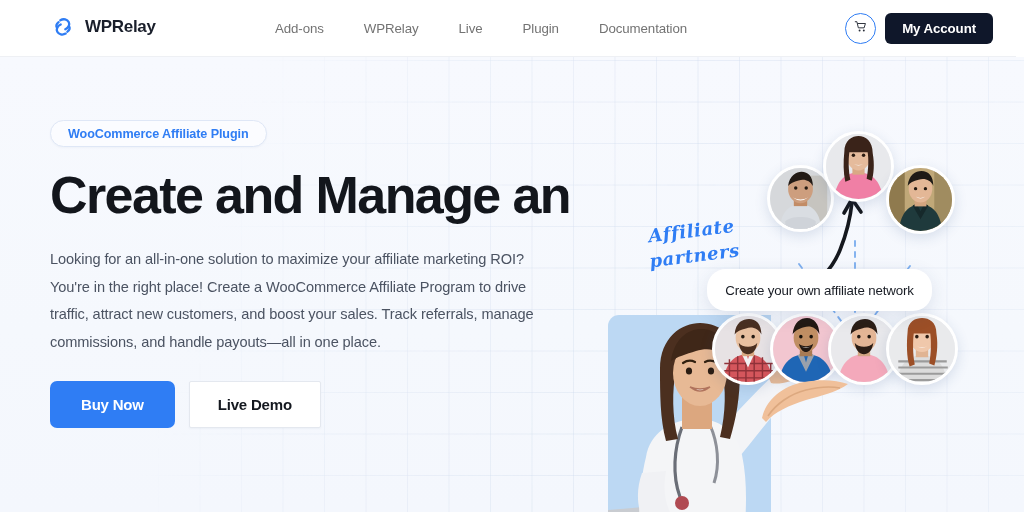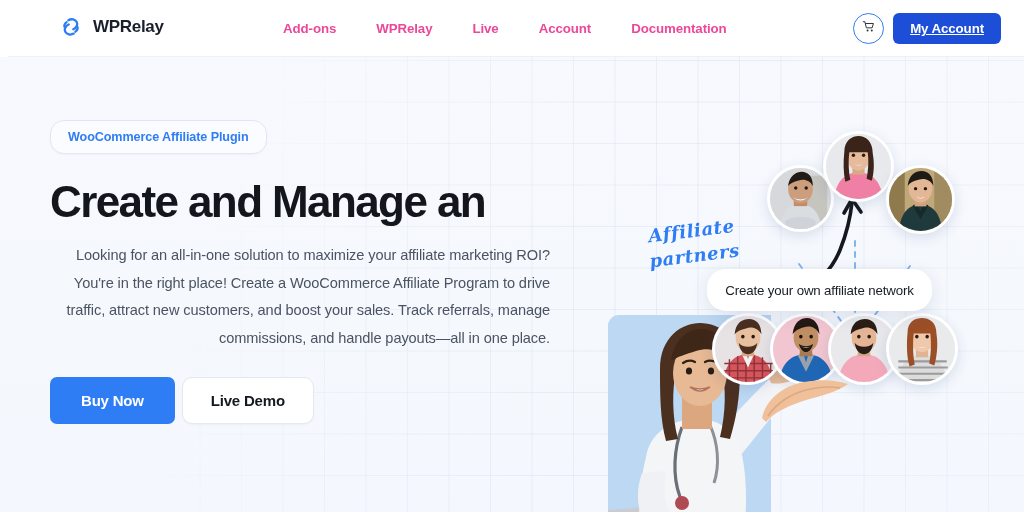--- a/index.html
+++ b/index.html
@@ -7,43 +7,43 @@
     width: 1024px; height: 512px;
     overflow: hidden;
     font-family: "Liberation Sans", sans-serif;
     background: #ffffff;
   }
   #page { position: relative; width: 1024px; height: 512px; overflow: hidden; background:#ffffff; }
 
   
   #header {
     position: absolute; left:0; top:0; width:1016px; height:57px;
-    background:#ffffff; border-bottom:1px solid #eef0f4; z-index:40;margin-left:8px;
+    background:#ffffff; border-bottom:1px solid #eef0f4; z-index:40;
   }
   #logo { position:absolute; left:50px; top:14px; display:flex; align-items:center; gap:9px; }
   #logo .mark { width:26px; height:26px; display:block; }
   #logo .wordmark { font-size:17px; font-weight:700; color:#1a1f2b; letter-spacing:-0.3px; }
 
   #nav { position:absolute; left:275px; top:0; height:57px; display:flex; align-items:center; gap:0; }
   #nav a {
-    font-size:13.3px; color:#ec4899; font-weight:700; text-decoration:none;
+    font-size:13.3px; color:#737373; font-weight:400; text-decoration:none;
     padding:0 20px; white-space:nowrap; letter-spacing:-0.1px;
   }
   #nav a:first-child { padding-left:0; }
 
   #cart-btn {
     position:absolute; right:140px; top:13px; width:31px; height:31px;
     border:1.4px solid #2f7df4; border-radius:50%;
     display:flex; align-items:center; justify-content:center; background:#fff;
   }
   #account-btn {
     position:absolute; right:23px; top:13px; height:31px; padding:12px 17px;
-    background:#1d4ed8; color:#fff; border-radius:6px; border:none;
+    background:#0f172a; color:#fff; border-radius:6px; border:none;
     font-size:13.3px; font-weight:700; font-family:"Liberation Sans", sans-serif;
-    display:flex; align-items:center; letter-spacing:-0.1px;text-decoration:underline;
+    display:flex; align-items:center; letter-spacing:-0.1px;
   }
 
   
   #hero {
     position:absolute; left:0; top:57px; width:1024px; height:455px;
     background:
       linear-gradient(180deg, #f7f9fe 0%, #f5f8fd 60%, #f4f7fd 100%);
     overflow:hidden;
   }
   #grid {
@@ -53,40 +53,40 @@
       linear-gradient(to bottom, rgba(195,209,233,0.30) 1px, transparent 1px);
     background-size:41.5px 41.5px;
     background-position:-8px 3px;
     -webkit-mask-image: linear-gradient(105deg, rgba(0,0,0,0) 22%, rgba(0,0,0,0.55) 38%, rgba(0,0,0,0.95) 62%, rgba(0,0,0,0.5) 100%);
             mask-image: linear-gradient(105deg, rgba(0,0,0,0) 22%, rgba(0,0,0,0.55) 38%, rgba(0,0,0,0.95) 62%, rgba(0,0,0,0.5) 100%);
   }
 
   
   #left { position:absolute; left:50px; top:63px; width:540px; z-index:5; }
   #badge {
-    display:inline-flex; align-items:center; height:34px; padding:0 17px;
+    display:inline-flex; align-items:center; height:27px; padding:0 17px;
     border:1px solid #dfe7f6; border-radius:14px; background:#fbfcff;
     font-size:12.6px; font-weight:700; color:#2f7df4; letter-spacing:-0.1px;
     box-shadow:0 1px 2px rgba(40,70,130,0.04);
   }
-  #headline { margin-top:22px; font-size:44px; line-height:52px; font-weight:700; letter-spacing:-1.6px; color:#13161c; }
+  #headline { margin-top:22px; font-size:52px; line-height:52px; font-weight:700; letter-spacing:-1.6px; color:#13161c; }
   #headline .accent { color:#2f7df4; display:block; }
   #paragraph {
-    margin-top:14px; width:500px;
-    font-size:14.6px; line-height:27.5px; color:#4b5362; letter-spacing:-0.1px;text-align:right;
-  }
-  #cta { margin-top:25px; display:flex; gap:7px; }
+    margin-top:25px; width:500px;
+    font-size:14.6px; line-height:27.5px; color:#4b5362; letter-spacing:-0.1px;
+  }
+  #cta { margin-top:25px; display:flex; gap:14px; }
   #buy-now {
     height:47px; padding:0 31px; background:#2f7df4; color:#fff; border:none; border-radius:7px;
     font-family:"Liberation Sans", sans-serif; font-size:15px; font-weight:700; letter-spacing:-0.2px;
     display:flex; align-items:center; justify-content:center;
   }
   #live-demo {
     height:47px; padding:0 28px; background:#fff; color:#14181f;
-    border:1px solid #e4e8ef; border-radius:10px;
+    border:1px solid #e4e8ef; border-radius:2px;
     font-family:"Liberation Sans", sans-serif; font-size:15px; font-weight:700; letter-spacing:-0.2px;
     display:flex; align-items:center; justify-content:center;
     box-shadow:0 1px 2px rgba(30,50,90,0.04);
   }
 
   
   #art { position:absolute; left:592px; top:57px; width:432px; height:455px; z-index:4; }
 
   #script-label {
     position:absolute; left:46px; top:104px; width:110px;
@@ -136,21 +136,21 @@
           </g>
         </svg>
       </span>
       <span class="wordmark">WPRelay</span>
     </div>
 
     <nav id="nav">
       <a href="#">Add-ons</a>
       <a href="#">WPRelay</a>
       <a href="#">Live</a>
-      <a href="#">Account</a>
+      <a href="#">Plugin</a>
       <a href="#">Documentation</a>
     </nav>
 
     <div id="cart-btn">
       <span>
         <svg viewBox="0 0 18 18" width="14" height="14">
           <g fill="none" stroke="#2a2f3a" stroke-width="1.25" stroke-linecap="round" stroke-linejoin="round">
             <path d="M1.6 2.2h2.1l1.9 7.9h7.4l1.7-5.6H5.0"></path>
           </g>
           <circle cx="7.2" cy="13.6" r="1.25" fill="#2a2f3a"></circle>

